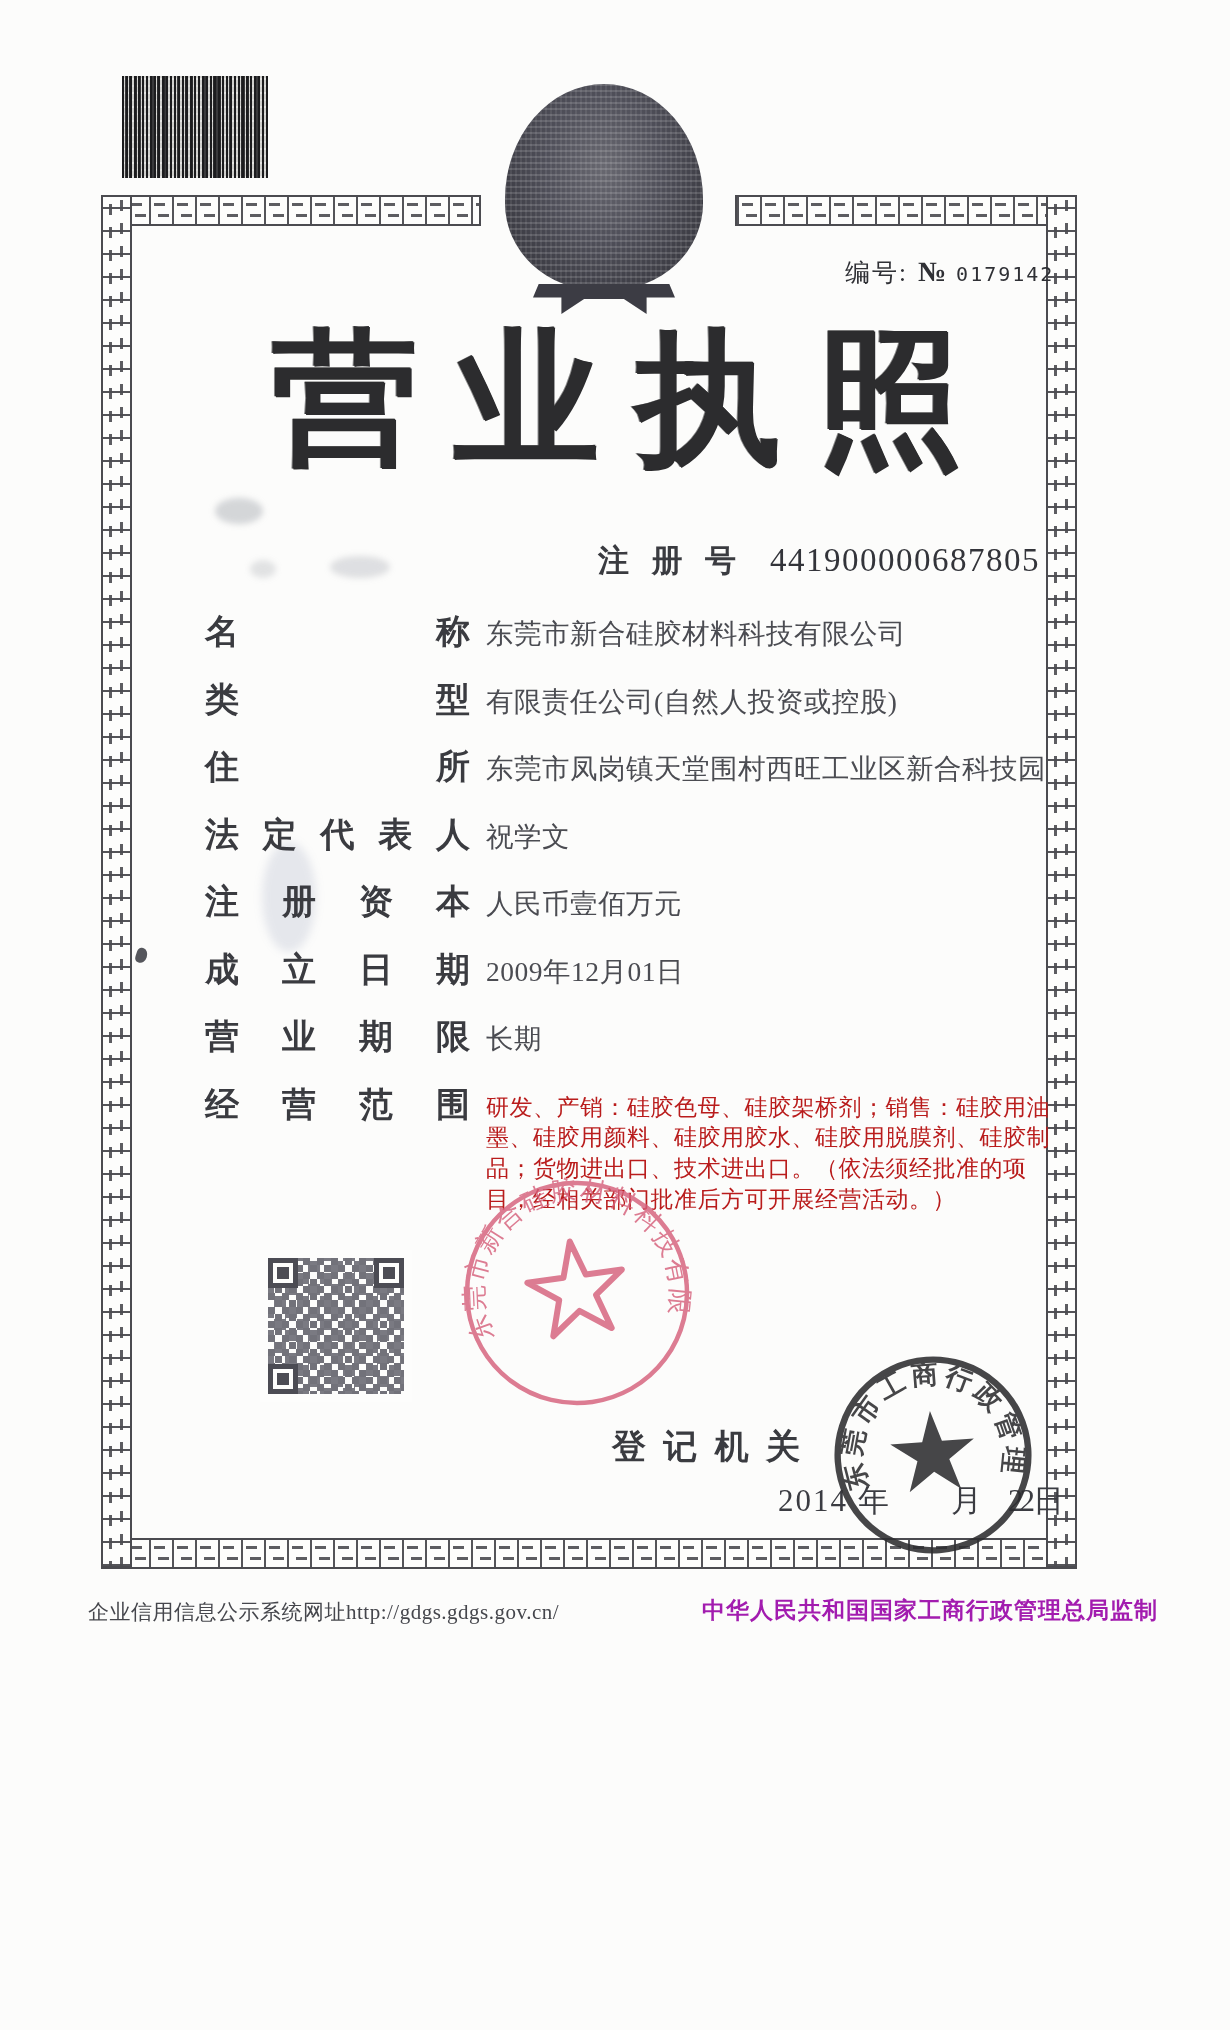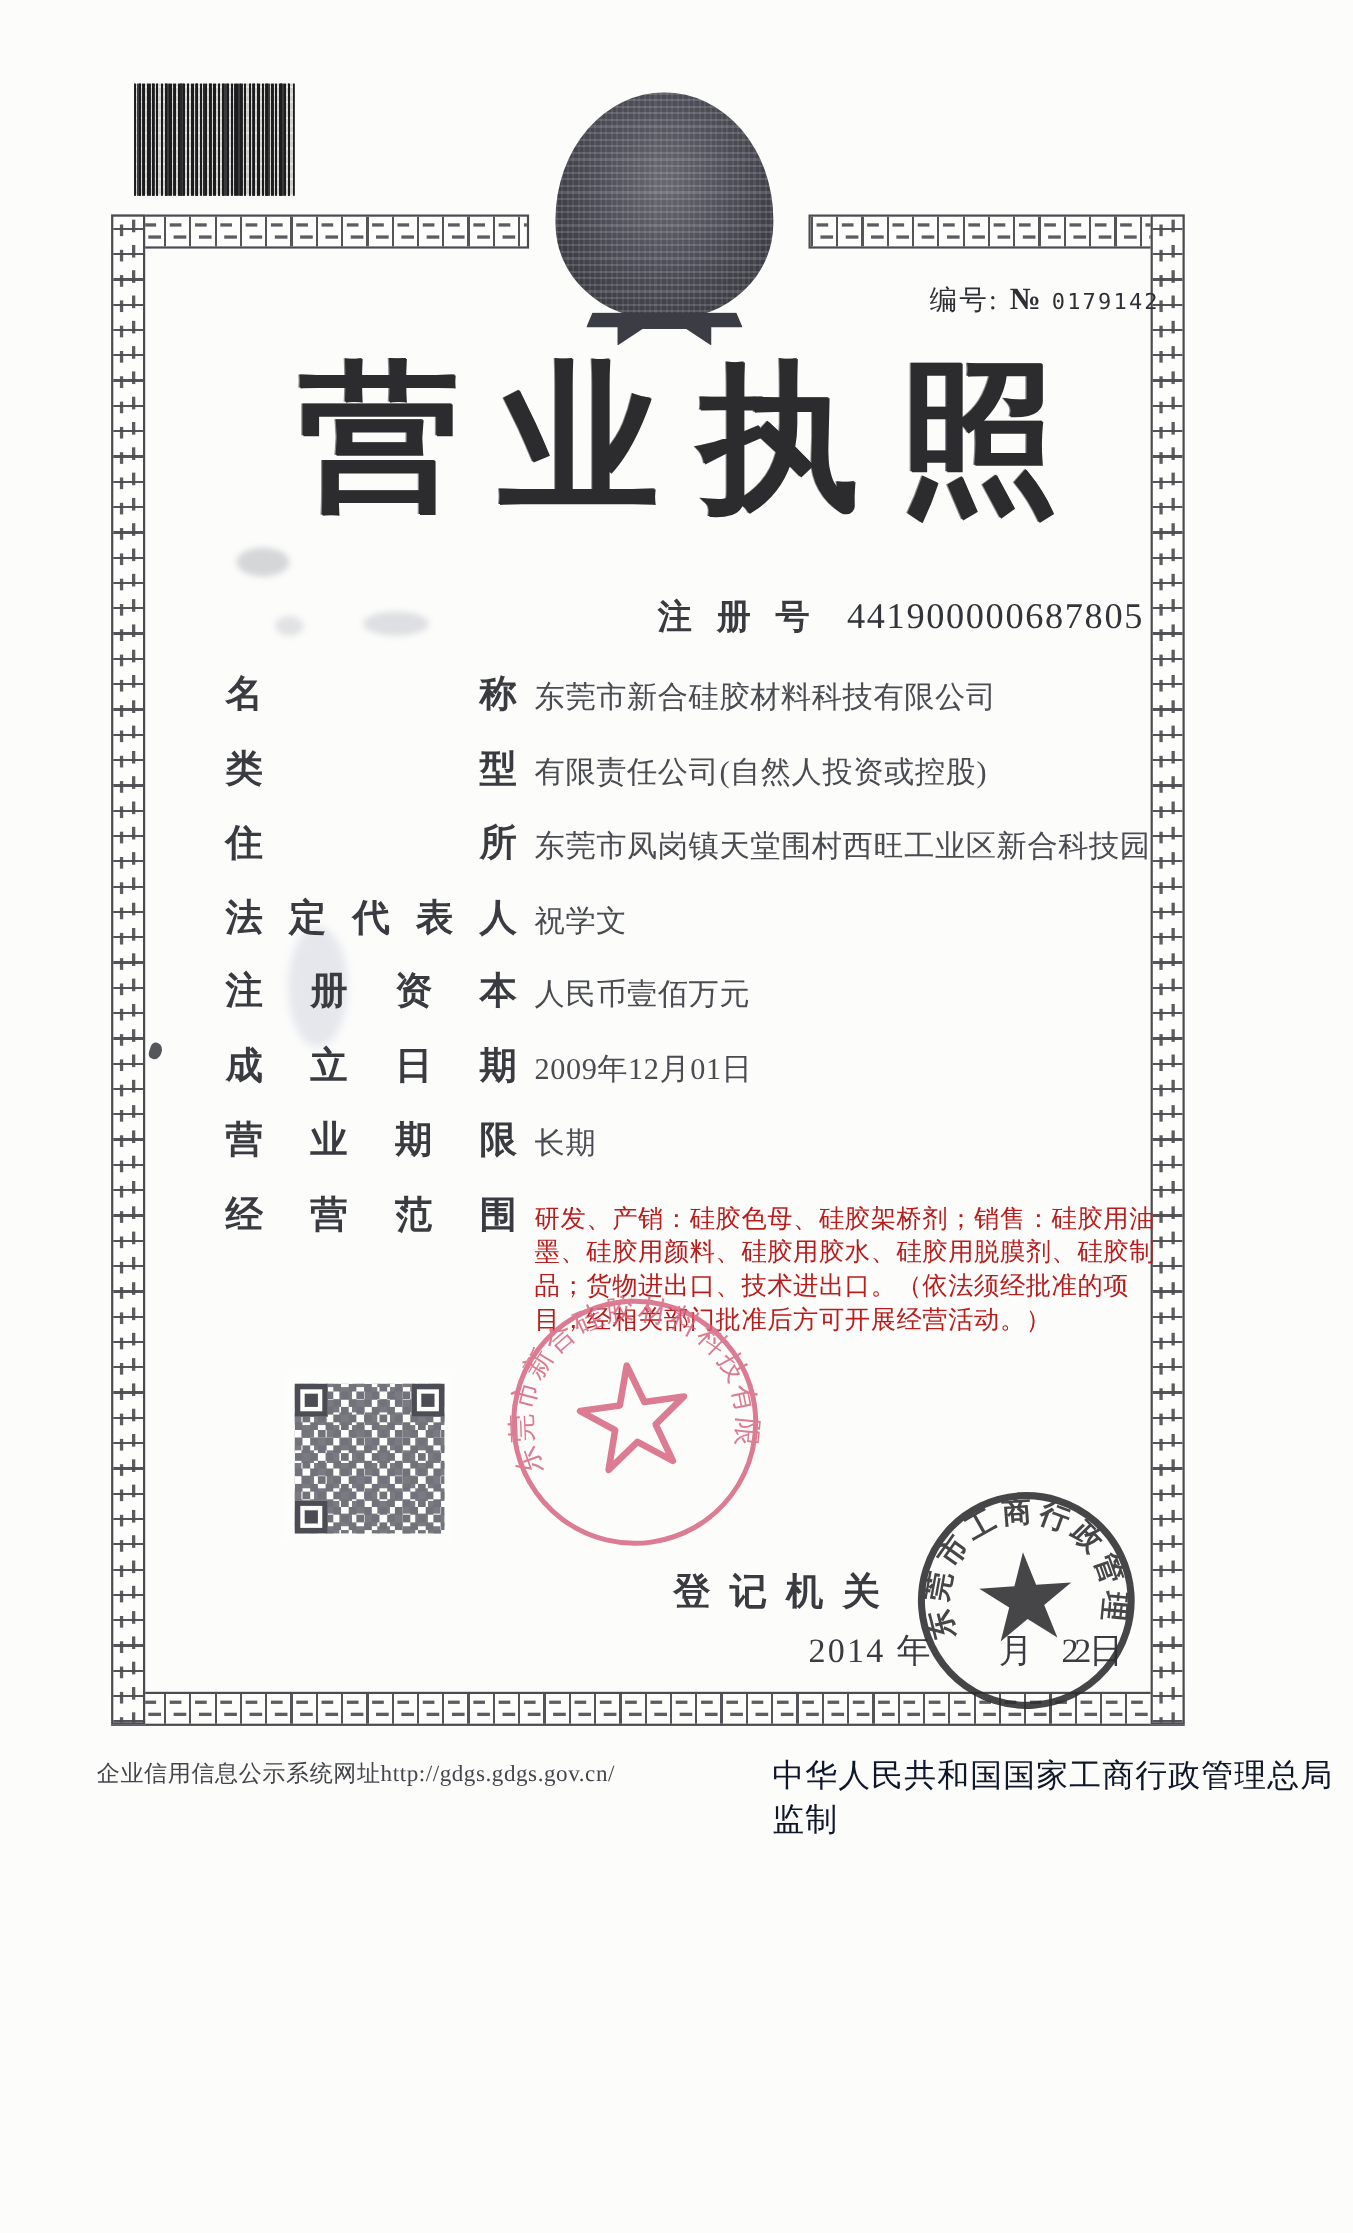--- a/index.html
+++ b/index.html
@@ -81,29 +81,29 @@
       repeating-conic-gradient(#5a5a64 0% 25%, transparent 0% 50%);
     background-size:14px 14px,23px 23px;background-position:0 0,6px 3px;opacity:.8;}
   .finder{position:absolute;width:30px;height:30px;border:5px solid #4c4c54;background:#fdfdfc;box-sizing:border-box;}
   .finder::after{content:"";position:absolute;left:4px;top:4px;width:12px;height:12px;background:#4c4c54;}
   .finder.tl{left:8px;top:8px;} .finder.tr{right:8px;top:8px;} .finder.bl{left:8px;bottom:8px;}
   
   .company-seal{position:absolute;left:457px;top:1173px;z-index:4;opacity:.82;}
   .registry-stamp{position:absolute;left:823px;top:1345px;z-index:5;opacity:.88;}
   
   .registrar{position:absolute;left:612px;top:1424px;width:188px;z-index:3;font-size:34px;font-weight:600;color:#3a3b40;}
-  .dateline{position:absolute;left:735px;top:1480px;z-index:3;font-size:31px;color:#3b3c42;display:flex;align-items:baseline;}
+  .dateline{position:absolute;left:778px;top:1480px;z-index:3;font-size:31px;color:#3b3c42;display:flex;align-items:baseline;}
   .dateline .year{letter-spacing:2px;}
   .dateline .u1{margin-left:10px;}
   .dateline .u2{margin-left:62px;}
   .dateline .day{margin-left:26px;letter-spacing:-4px;}
   .dateline .u3{margin-left:2px;}
   
   .footer-left{position:absolute;left:88px;top:1598px;z-index:3;font-size:21px;color:#45464c;letter-spacing:.5px;}
-  .footer-right{position:absolute;left:702px;top:1595px;z-index:3;font-size:29px;font-weight:400;color:#0f172a;letter-spacing:1px;}
+  .footer-right{position:absolute;left:702px;top:1595px;z-index:3;font-size:23px;font-weight:700;color:#a21caf;letter-spacing:1px;}
 </style>
 </head>
 <body>
 
 <div class="page">
 
   <div class="smudge sm1"></div>
   <div class="smudge sm2"></div>
   <div class="smudge sm3"></div>
   <div class="smudge sm4"></div>

